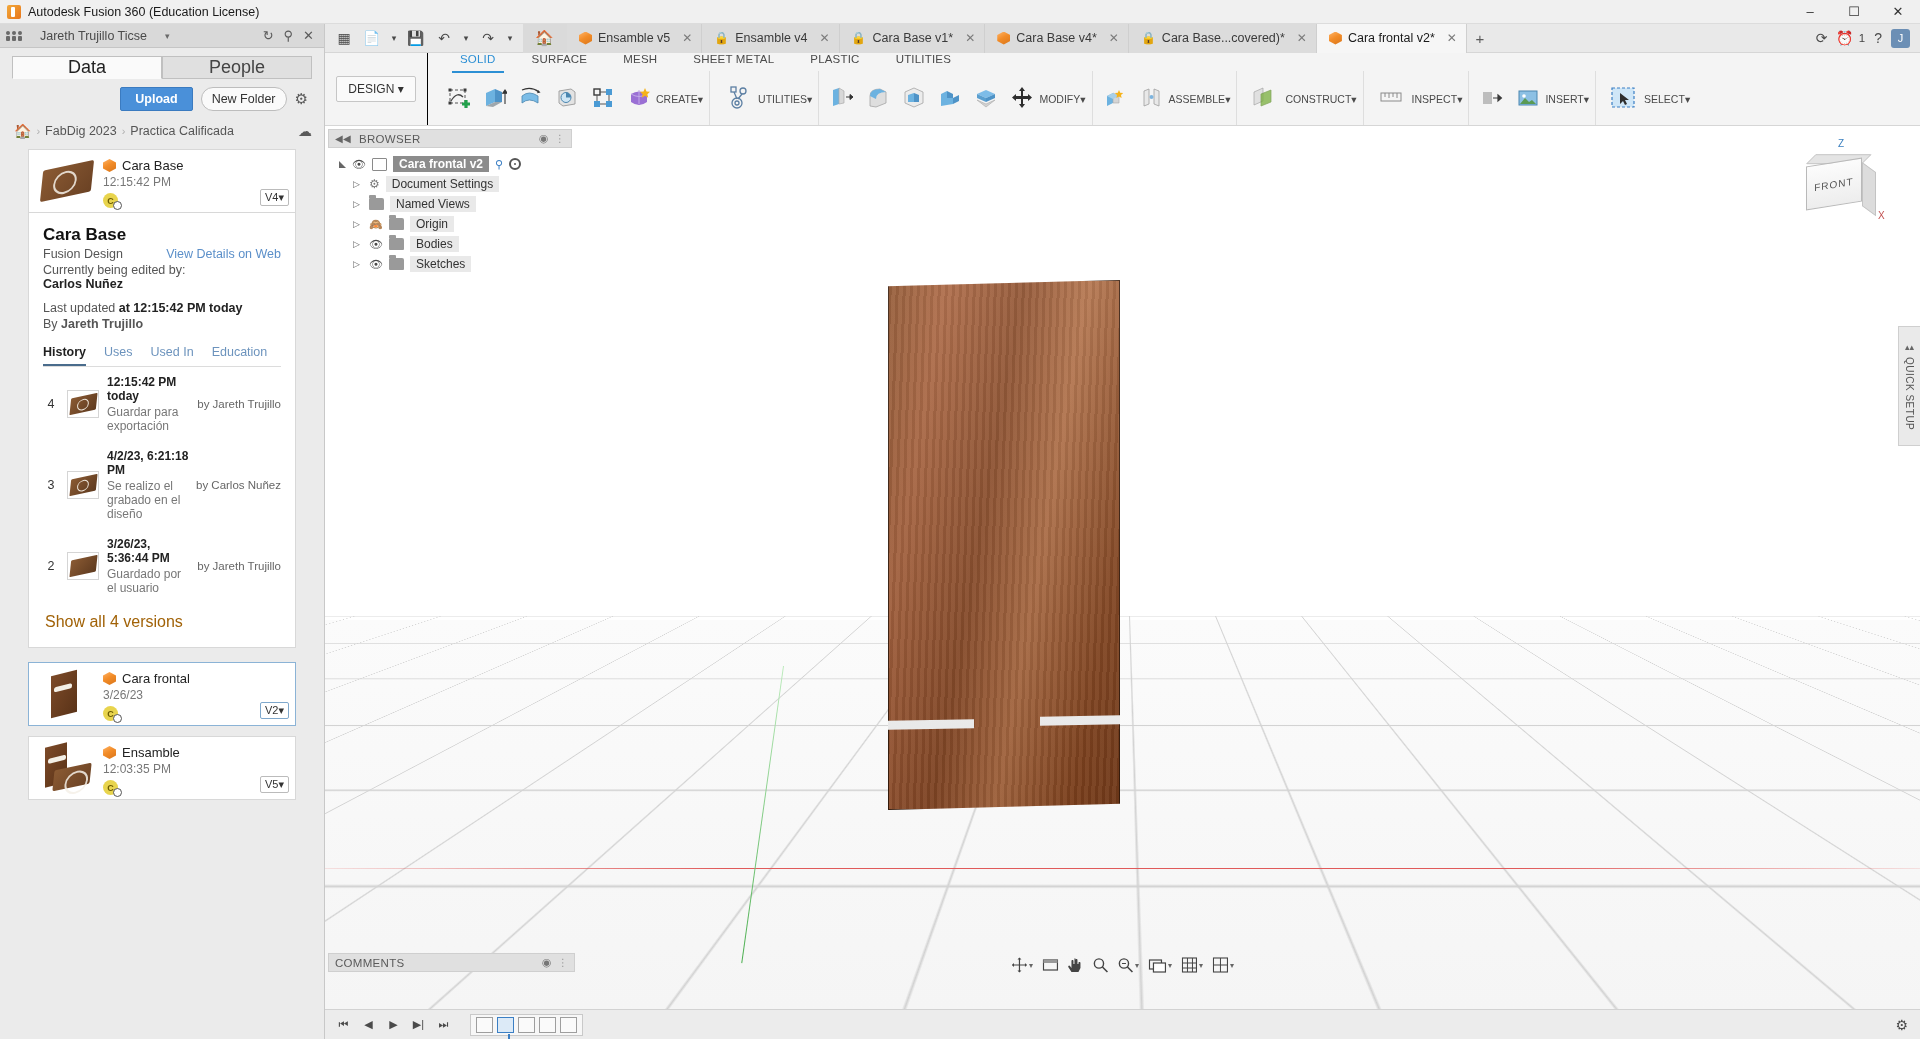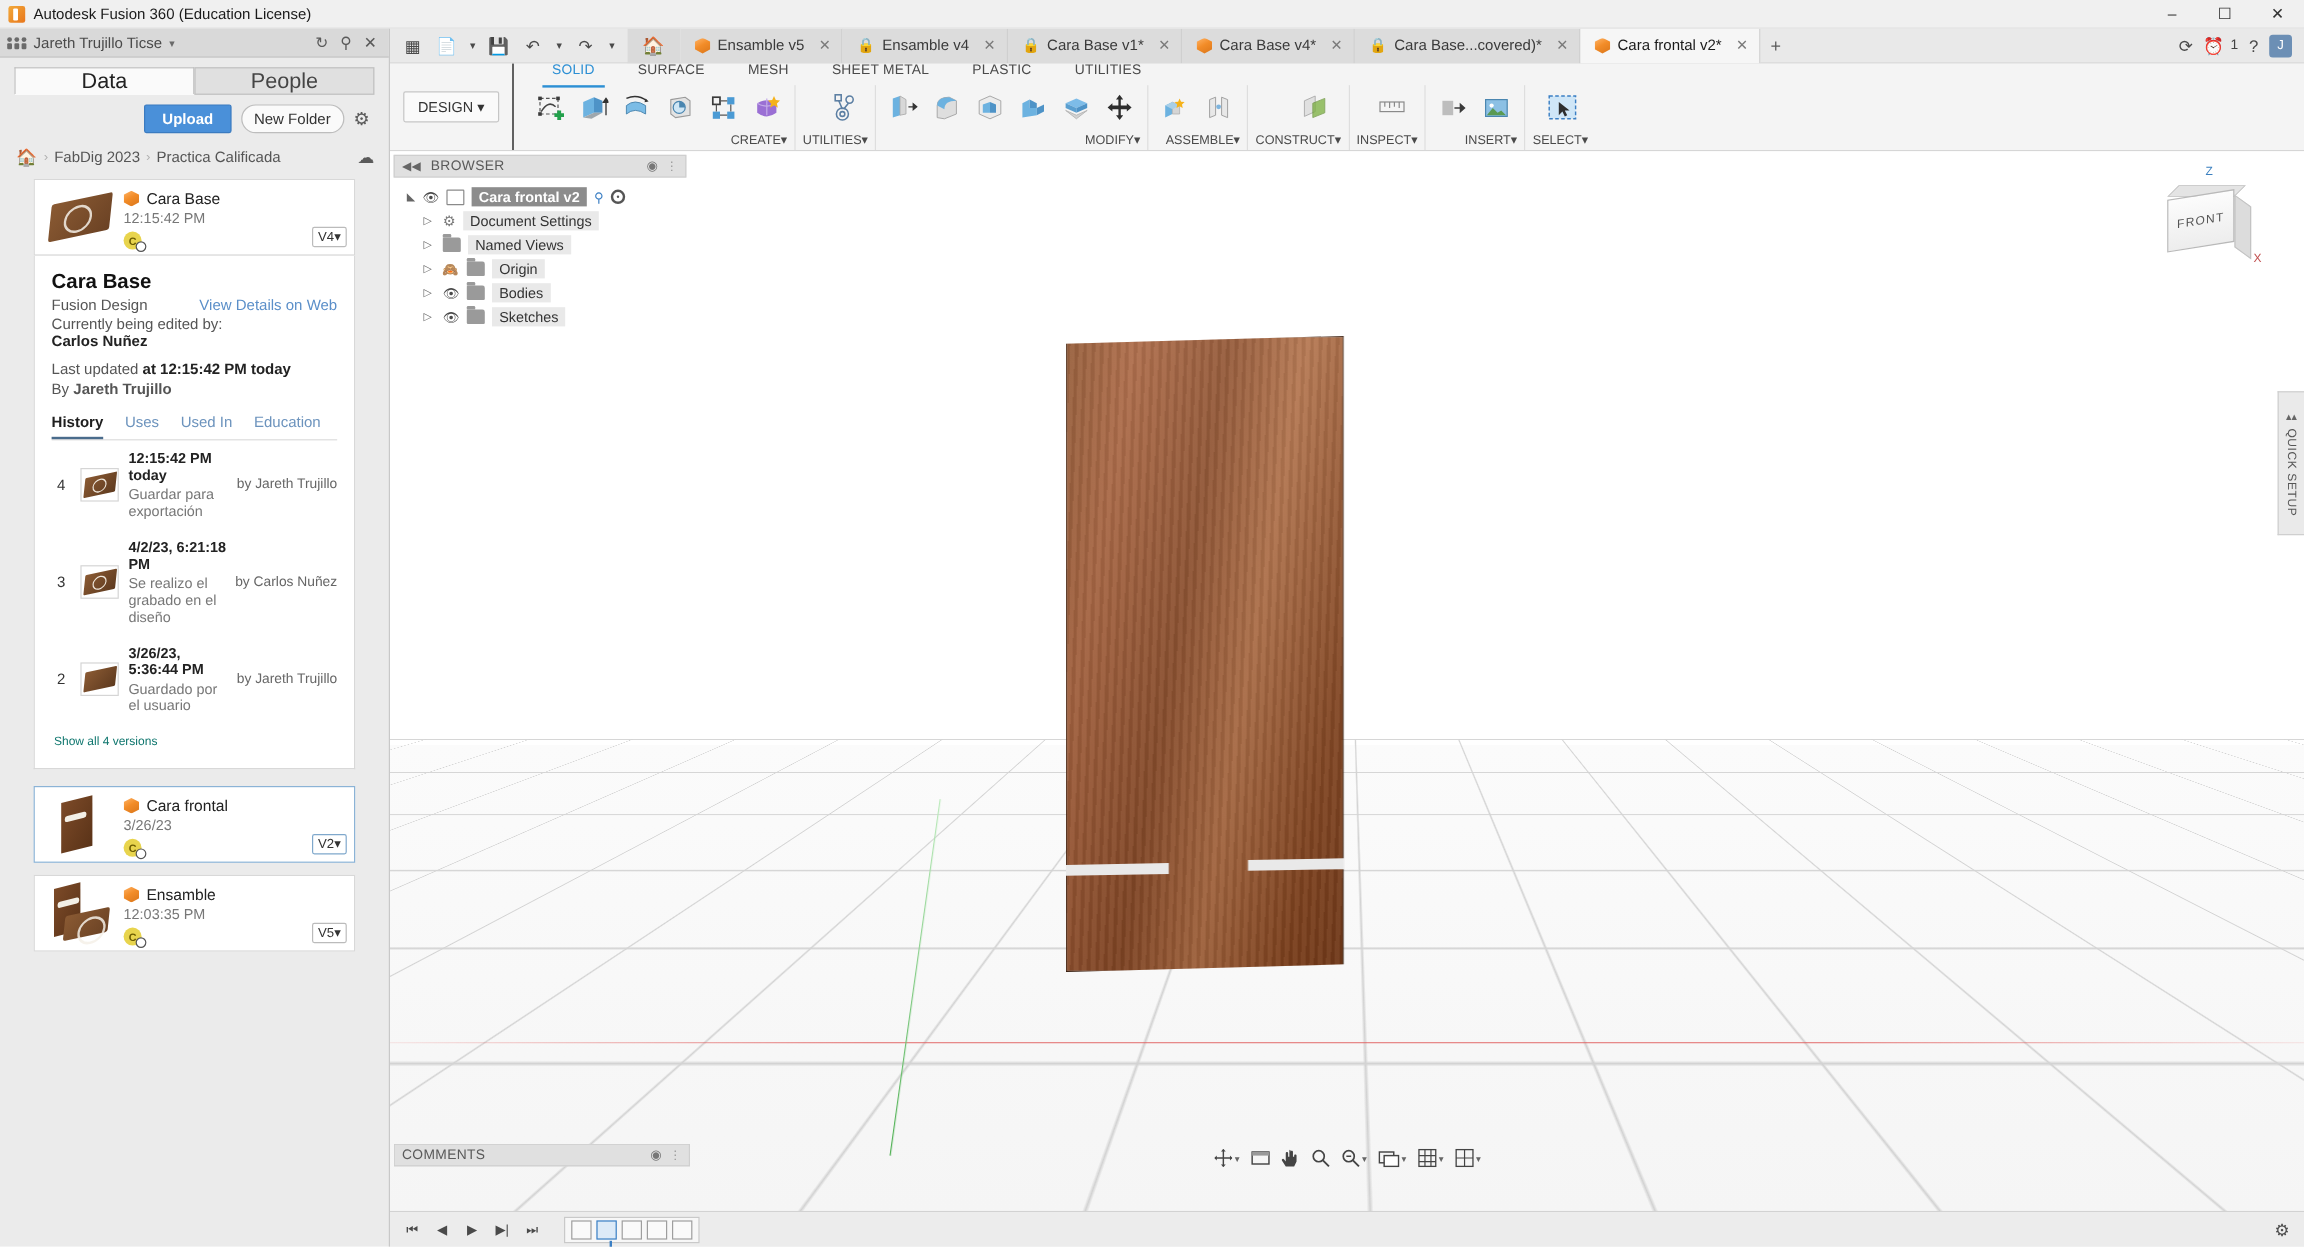--- a/index.html
+++ b/index.html
@@ -36,21 +36,21 @@
   }
 
   
   .leftpanel {
     position:absolute; left:0; top:24px; width:325px; height:1015px;
     background:#ebebeb; border-right:1px solid #c8c8c8;
     display:flex; flex-direction:column;
   }
   .lp-header {
     height:24px; background:#d9d9d9; display:flex; align-items:center;
-    padding:0 6px; border-bottom:1px solid #c5c5c5;
+    padding:0 6px; border-bottom:1px solid #c5c5c5;gap:12px;
   }
   .lp-people-ico { width:16px; height:14px; position:relative; margin-right:6px; flex:none; }
   .lp-people-ico i {
     position:absolute; background:#6a6a6a; border-radius:50%; width:4px; height:4px; top:2px;
   }
   .lp-people-ico i:nth-child(1){left:0}
   .lp-people-ico i:nth-child(2){left:6px}
   .lp-people-ico i:nth-child(3){left:12px}
   .lp-people-ico b {
     position:absolute; background:#6a6a6a; width:4px; height:5px; top:7px; border-radius:1px;
@@ -149,21 +149,21 @@
   .hist-row { display:flex; align-items:center; padding:8px 0 8px 0; }
   .hist-num { width:16px; font-size:12.5px; color:#333; text-align:center; flex:none; }
   .hist-thumb {
     width:32px; height:28px; border:1px solid #d5d5d5; margin:0 8px; flex:none; position:relative;
     background:#fff;
   }
   .hist-info { flex:1; min-width:0; }
   .hist-when { font-size:12px; font-weight:bold; color:#222; }
   .hist-desc { font-size:12px; color:#777; margin-top:2px; }
   .hist-by { font-size:11.5px; color:#666; flex:none; padding-left:6px; }
-  .show-all { font-size:10px; color:#0f766e; padding:10px 0 6px 2px; cursor:pointer; }
+  .show-all { font-size:16px; color:#a16207; padding:10px 0 6px 2px; cursor:pointer; }
 
   .lp-spacer { height:10px; }
 
   
   .wood-plate {
     position:absolute; left:4px; top:8px; width:52px; height:30px;
     background:linear-gradient(135deg,#8a5a33,#6b4224);
     transform: rotate(-12deg) skewX(-18deg);
     border-radius:2px;
   }
@@ -250,21 +250,21 @@
   .wb-tabs { display:flex; gap:0; height:18px; padding-left:14px; }
   .wb-tab {
     font-size:11.5px; color:#4a4a4a; padding:0 18px; cursor:pointer; letter-spacing:.2px;
     position:relative;
   }
   .wb-tab.active { color:#2c8fd4; }
   .wb-tab.active:after {
     content:""; position:absolute; left:10px; right:10px; bottom:-2px; height:2px; background:#2c8fd4;
   }
   .groups { display:flex; flex:1; align-items:flex-start; padding-left:8px; }
-  .rgroup { display:flex; flex-direction:column; align-items:flex-end; border-right:1px solid #dedede; padding:0 6px; height:54px;}
+  .rgroup { display:flex; align-items:center; border-right:1px solid #dedede; padding:0 6px; height:54px;}
   .rgroup:last-child{border-right:none}
   .ricons { display:flex; align-items:center; gap:2px; height:38px; }
   .ricon {
     width:34px; height:34px; display:flex; align-items:center; justify-content:center;
     cursor:pointer; border-radius:2px;
   }
   .ricon.wide { width:42px; }
   .rlabel { font-size:10.5px; color:#4a4a4a; margin-top:1px; white-space:nowrap; }
 
   

